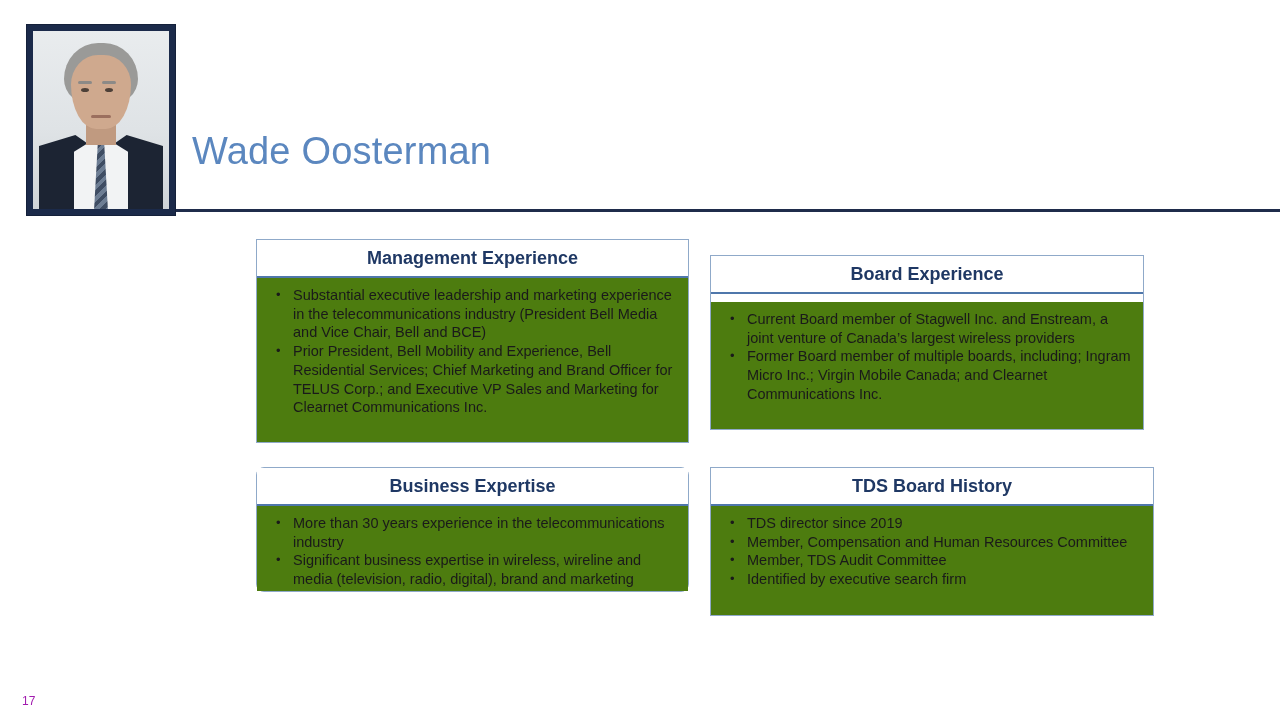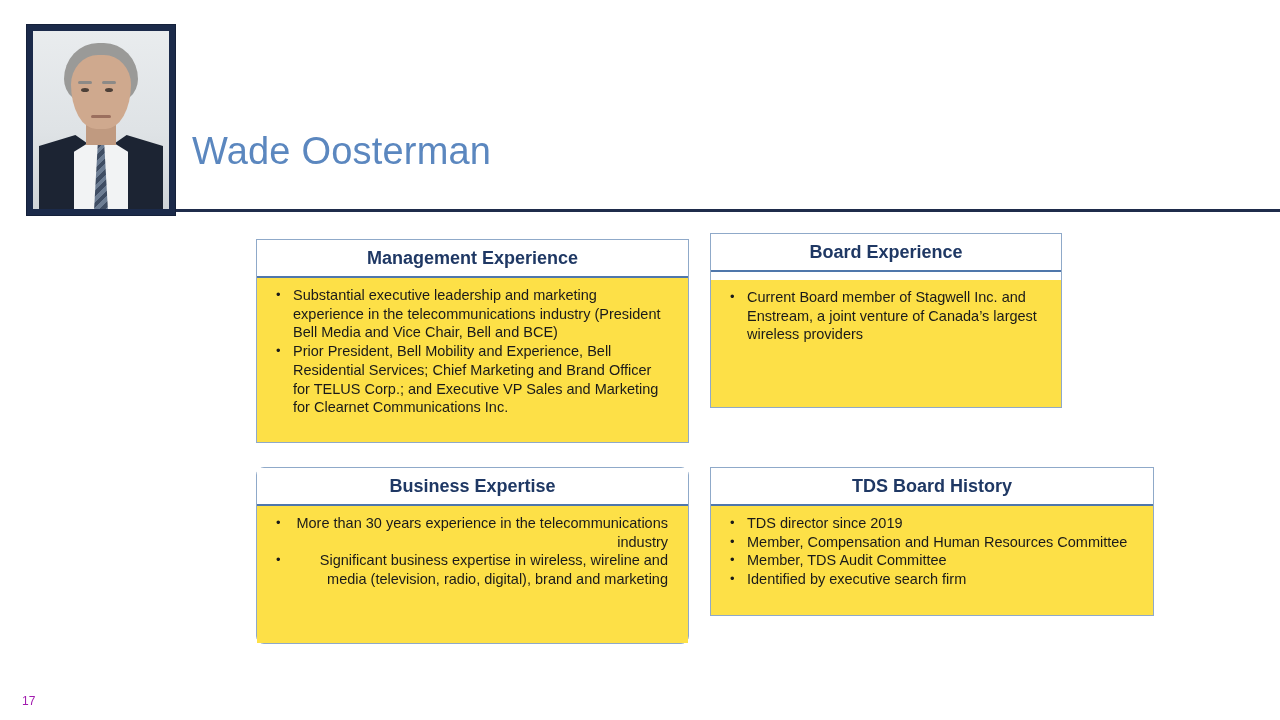--- a/index.html
+++ b/index.html
@@ -131,23 +131,23 @@
     background: #ffffff;
     border-bottom: 2px solid #4f77ab;
     color: #1f3864;
     font-weight: bold;
     font-size: 18px;
     text-align: center;
     padding: 8px 4px 7px;
     box-sizing: border-box;
   }
   .box-body {
-    background: #fde047;
-    box-sizing: border-box;
-    padding: 8px 20px 8px 10px;
+    background: #4d7c0f;
+    box-sizing: border-box;
+    padding: 8px 10px 8px 10px;
   }
   ul.bullets {
     list-style: none;
     margin: 0;
     padding: 0;
   }
   ul.bullets li {
     position: relative;
     padding-left: 26px;
     font-size: 14.5px;
@@ -159,27 +159,27 @@
     content: "\2022";
     position: absolute;
     left: 9px;
     top: 0;
     color: #1a1a1a;
     font-size: 13px;
   }
 
   
   #box-mgmt      { left: 256px; top: 239px; width: 433px; }
-  #box-board     { left: 710px; top: 233px; width: 352px; }
+  #box-board     { left: 710px; top: 255px; width: 434px; }
   #box-business  { left: 256px; top: 467px; width: 433px; border-radius: 8px; }
   #box-tds       { left: 710px; top: 467px; width: 444px; }
 
   #box-mgmt .box-body     { height: 164px; }
   #box-board .box-body    { height: 127px; margin-top: 8px; }
-  #box-business .box-body { height: 137px; text-align: right; }
+  #box-business .box-body { height: 85px; }
   #box-tds .box-body      { height: 109px; }
 
   .page-number {
     position: absolute;
     left: 22px;
     top: 694px;
     font-size: 12px;
     color: #a21caf;
   }
 </style>
@@ -215,20 +215,21 @@
       <li>Prior President, Bell Mobility and Experience, Bell Residential Services; Chief Marketing and Brand Officer for TELUS Corp.; and Executive VP Sales and Marketing for Clearnet Communications Inc.</li>
     </ul>
   </div>
 </div>
 
 <div class="box" id="box-board">
   <div class="box-title">Board Experience</div>
   <div class="box-body">
     <ul class="bullets">
       <li>Current Board member of Stagwell Inc. and Enstream, a joint venture of Canada’s largest wireless providers</li>
+      <li>Former Board member of multiple boards, including; Ingram Micro Inc.; Virgin Mobile Canada; and Clearnet Communications Inc.</li>
     </ul>
   </div>
 </div>
 
 <div class="box" id="box-business">
   <div class="box-title">Business  Expertise</div>
   <div class="box-body">
     <ul class="bullets">
       <li>More than 30 years experience in the telecommunications industry</li>
       <li>Significant business expertise in wireless, wireline and media (television, radio, digital), brand and marketing</li>

